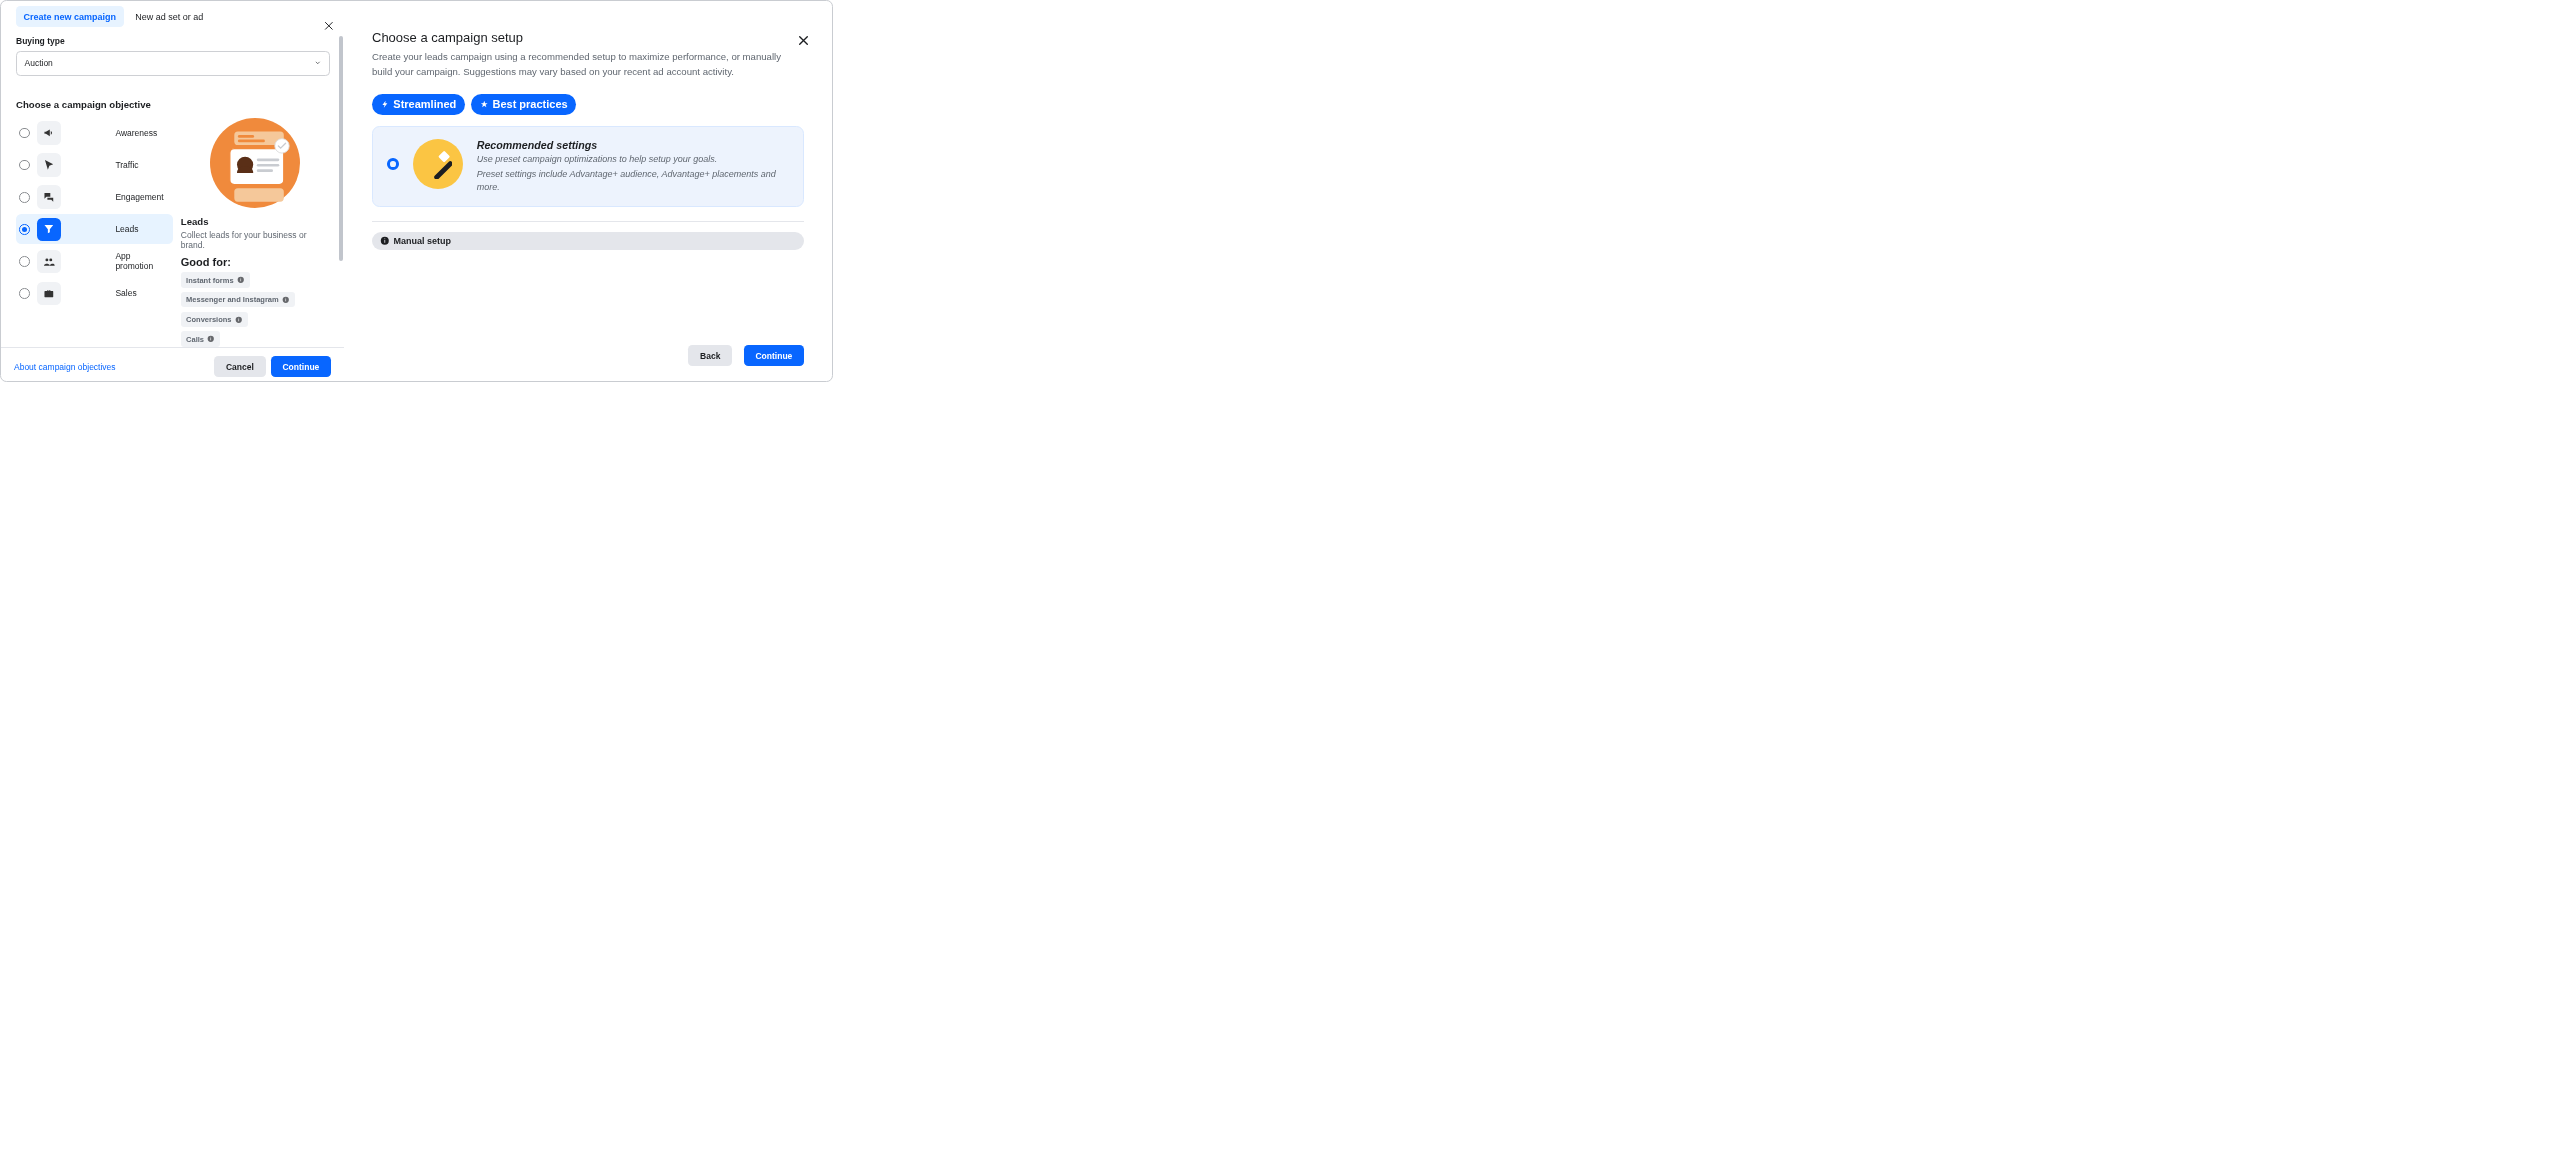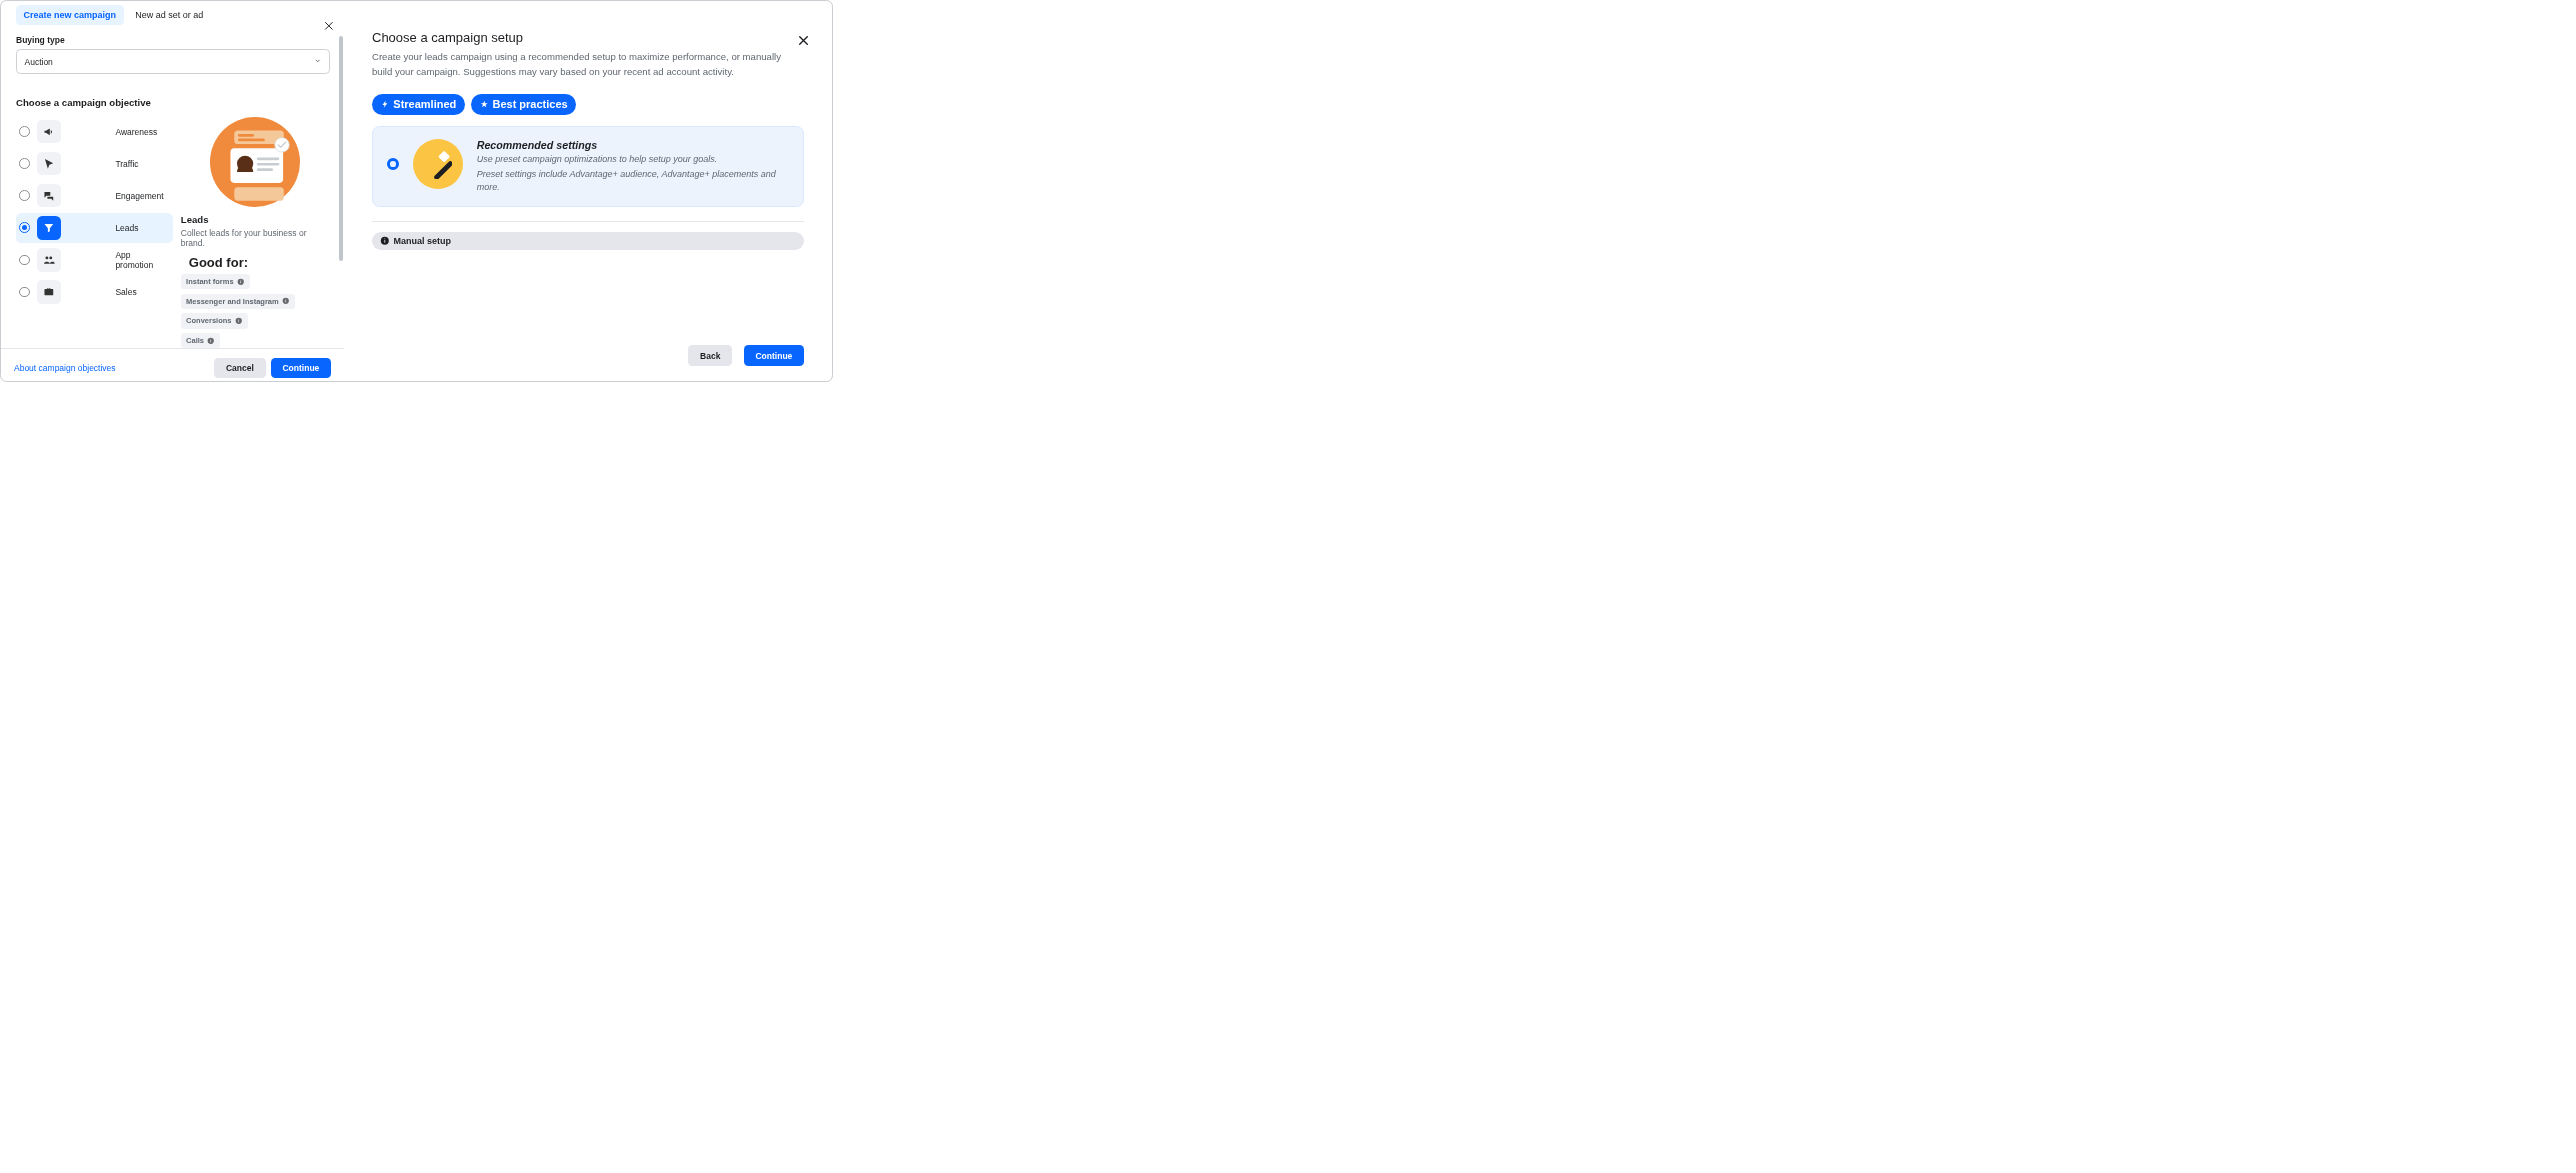--- a/index.html
+++ b/index.html
@@ -23,21 +23,21 @@
 .radio { width: 10.7px; height: 10.7px; border-radius: 50%; border: 1.1px solid #8a8d91; display: inline-flex; align-items: center; justify-content: center; flex: none;}
 .radio.sel { border-color: #0866ff; }
 .radio.sel::after { content: ""; width: 5.3px; height: 5.3px; border-radius: 50%; background: #0866ff; display:block;}
 .icon-box { width: 23.5px; height: 23.5px; background: #f0f2f5; border-radius: 5.3px; display: inline-flex; align-items: center; justify-content: center; color: #333; flex: none;}
 .obj-item.selected .icon-box { background: #0866ff; color: #fff; }
 .obj-label { font-size: 8.5px; margin-left: 47px; }
 .detail { width: 152px; padding-left: 3.2px;}
 .illus { width: 90px; height: 90px; margin: 0 auto 7.5px auto; display: block;}
 .det-title { font-size: 9.6px; font-weight: 700; }
 .det-sub { font-size: 8.5px; color: #606770; margin-top: 3.2px; }
-.det-good { font-size: 13px; font-weight: 700; margin-top: 6.4px; margin-left: 8px; }
+.det-good { font-size: 11px; font-weight: 700; margin-top: 6.4px; }
 .chip { display: inline-flex; align-items: center; background: #f0f2f5; padding: 3.2px 5.3px; border-radius: 3.2px; font-size: 7.5px; font-weight: 600; color: #606770; margin-top: 4.3px; margin-right: 3.2px;}
 .info-icon { width: 7.5px; height: 7.5px; margin-left: 3.2px; fill: #65676b;}
 .scroll-track { position: absolute; right: 0; top: 35px; height: 299px; width: 6.4px; }
 .scroll-thumb { position: absolute; right: 1.1px; top: 0; width: 4.3px; height: 225px; background: #c1c5cc; border-radius: 2.1px;}
 .left-footer { margin-top: auto; border-top: 0.5px solid #e4e6eb; padding: 8.5px 13px; display: flex; align-items: center;}
 .link { color: #0866ff; font-size: 8.5px; cursor: pointer;}
 .spacer { flex: 1; }
 .btn { padding: 5.3px 11.7px; border-radius: 4.3px; font-size: 8.5px; font-weight: 700; border: none; cursor: pointer;}
 .btn.secondary { background: #e4e6eb; color: #1c1e21; margin-right: 5.3px; font-weight: 600;}
 .btn.primary { background: #0866ff; color: #fff;}

